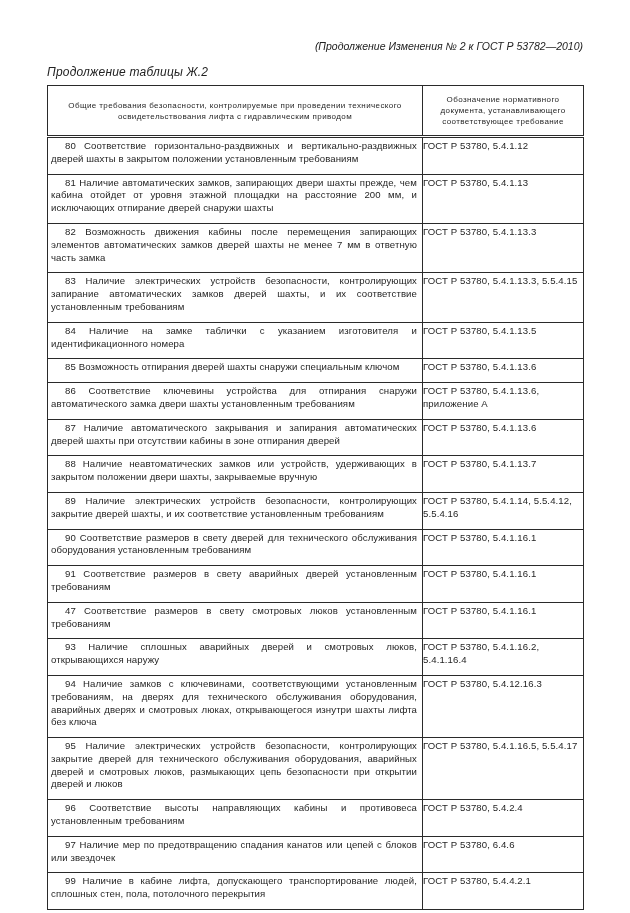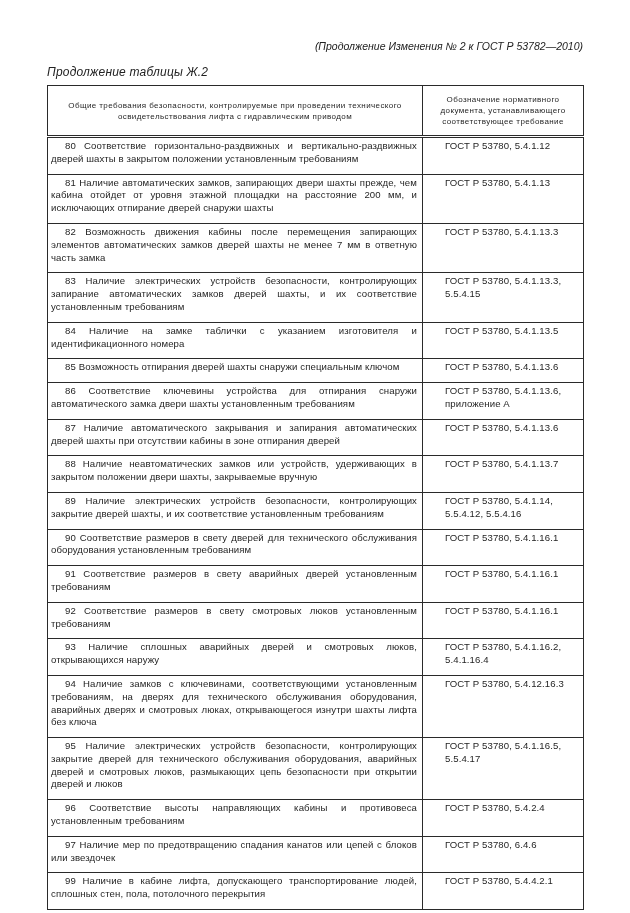--- a/index.html
+++ b/index.html
@@ -64,21 +64,21 @@
   }
   td.req-cell {
     text-align: justify;
     text-indent: 14px;
     padding: 2px 5px 8px 3px;
     letter-spacing: 0.1px;
     margin-left: 10px;
   }
   td.ref-cell {
     text-align: left;
-    padding: 2px 4px 8px 22px;
+    padding: 2px 4px 8px 0;
     letter-spacing: 0.1px;
   }
 </style>
 </head>
 <body>
 
 <div class="page">
 
   <div class="header-note">(Продолжение Изменения № 2 к ГОСТ Р 53782—2010)</div>
 
@@ -138,21 +138,21 @@
         </tr>
         <tr>
           <td class="req-cell">90 Соответствие размеров в свету дверей для технического обслуживания оборудования установленным требованиям</td>
           <td class="ref-cell">ГОСТ Р 53780, 5.4.1.16.1</td>
         </tr>
         <tr>
           <td class="req-cell">91 Соответствие размеров в свету аварийных дверей установленным требованиям</td>
           <td class="ref-cell">ГОСТ Р 53780, 5.4.1.16.1</td>
         </tr>
         <tr>
-          <td class="req-cell">92 Соответствие размеров в свету смотровых люков установленным требованиям</td>
+          <td class="req-cell">47 Соответствие размеров в свету смотровых люков установленным требованиям</td>
           <td class="ref-cell">ГОСТ Р 53780, 5.4.1.16.1</td>
         </tr>
         <tr>
           <td class="req-cell">93 Наличие сплошных аварийных дверей и смотровых люков, открывающихся наружу</td>
           <td class="ref-cell">ГОСТ Р 53780, 5.4.1.16.2, 5.4.1.16.4</td>
         </tr>
         <tr>
           <td class="req-cell">94 Наличие замков с ключевинами, соответствующими установленным требованиям, на дверях для технического обслуживания оборудования, аварийных дверях и смотровых люках, открывающегося изнутри шахты лифта без ключа</td>
           <td class="ref-cell">ГОСТ Р 53780, 5.4.12.16.3</td>
         </tr>

